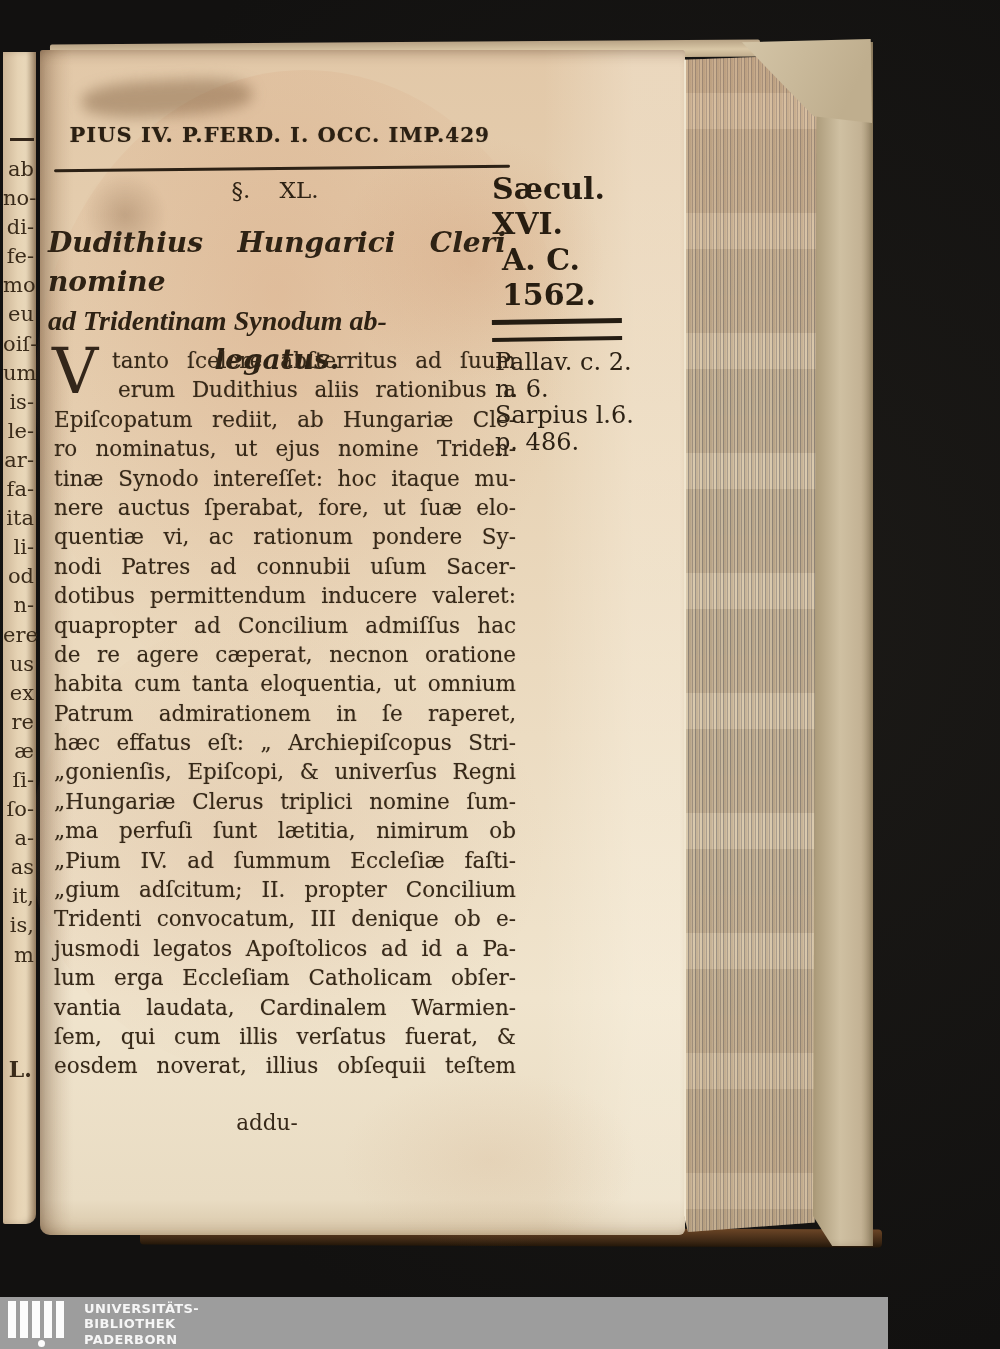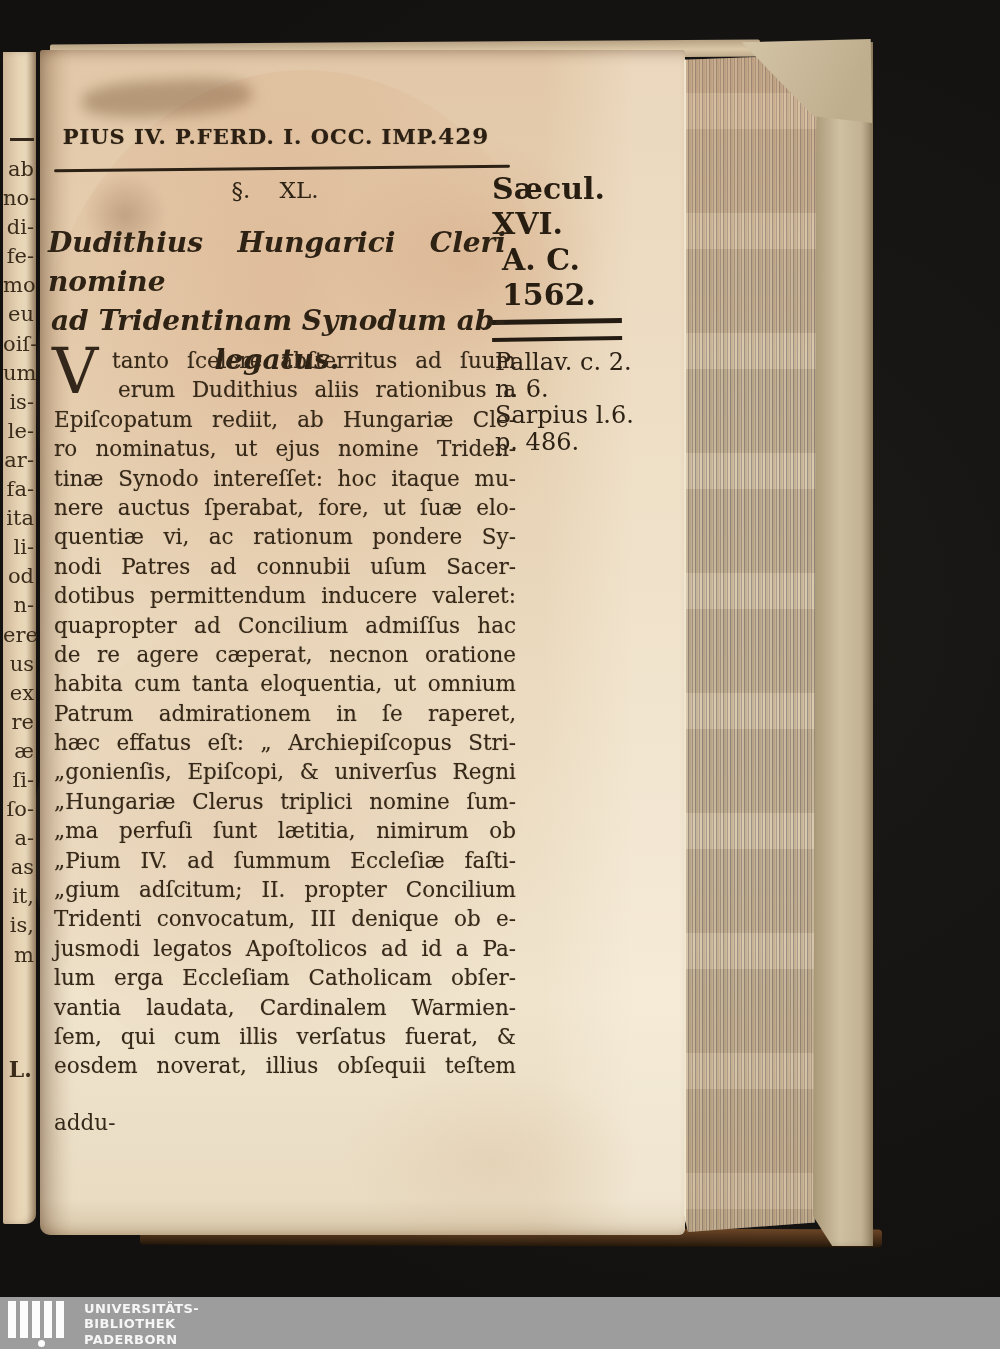--- a/index.html
+++ b/index.html
@@ -50,44 +50,44 @@
   .st3{left:290px;top:80px;width:280px;height:260px;border-radius:50%;
        background:radial-gradient(ellipse, rgba(205,145,105,.28), rgba(205,145,105,0) 68%);}
   .st4{left:-10px;top:560px;width:520px;height:470px;border-radius:50%;
        background:radial-gradient(ellipse at 40% 50%, rgba(200,150,112,.20), rgba(200,150,112,0) 70%);}
   .st5{left:40px;top:120px;width:90px;height:90px;border-radius:50%;
        background:radial-gradient(ellipse, rgba(110,75,45,.28), rgba(110,75,45,0) 65%);filter:blur(2px);}
   .st6{left:300px;top:1020px;width:300px;height:180px;border-radius:50%;
        background:radial-gradient(ellipse, rgba(200,155,115,.16), rgba(200,155,115,0) 70%);}
   
   .page-header{
-    position:absolute;left:22px;top:72px;width:428px;display:flex;justify-content:center;align-items:baseline;
+    position:absolute;left:22px;top:72px;width:428px;display:flex;justify-content:flex-end;align-items:baseline;
     font-weight:bold;font-size:21px;letter-spacing:1px;color:#2b2013;
     text-shadow:0 0 1px rgba(50,35,15,.5);
   }
-  .page-header .pagenum{font-size:23px;}
+  .page-header .pagenum{font-size:20px;}
   .header-rule{position:absolute;left:14px;top:117px;width:456px;height:3px;background:#2c2115;transform:rotate(-0.55deg);border-radius:2px;}
   
   .date-note{position:absolute;left:452px;top:121px;width:152px;font-weight:bold;font-size:30px;color:#271d11;}
   .date-note .dn2{padding-left:10px;margin-top:1px;}
   .double-rule{margin-top:7px;width:130px;height:13px;border-top:5px solid #241c12;border-bottom:4px solid #241c12;transform:rotate(-0.8deg);}
   
   .section-number{position:absolute;left:15px;top:127px;width:440px;text-align:center;font-size:23px;word-spacing:22px;color:#2e2214;}
   .title{position:absolute;left:8px;top:173px;width:458px;font-style:italic;font-weight:bold;font-size:28px;line-height:39px;color:#2e2214;}
   .title div:nth-child(1){text-align:justify;text-align-last:justify;}
-  .title div:nth-child(2){text-align:right;}
+  .title div:nth-child(2){text-align:left;font-family:Liberation Serif, serif;}
   .title div:nth-child(3){text-align:center;}
   
   .body-initial{position:absolute;left:12px;top:292px;font-size:64px;line-height:58px;color:#33261a;}
   .body-lines{position:absolute;left:14px;top:296px;width:462px;font-size:21.5px;color:#362818;
               text-shadow:0 0 1px rgba(55,40,20,.35);}
   .body-lines div{height:29.4px;line-height:29.4px;text-align:justify;text-align-last:justify;white-space:nowrap;}
   .body-lines div:nth-child(1){padding-left:58px;}
   .body-lines div:nth-child(2){padding-left:64px;}
-  .catchword{position:absolute;left:14px;top:1060px;width:426px;text-align:left;font-size:21.5px;color:#362818;}
+  .catchword{position:absolute;left:14px;top:1060px;width:426px;text-align:center;font-size:21.5px;color:#362818;}
   
   .margin-refs{position:absolute;left:455px;top:299px;width:182px;font-size:24px;color:#2c2114;}
   .margin-refs div{height:26.5px;line-height:26.5px;}
   
   .fore-edge{
     position:absolute;left:684px;top:55px;width:133px;height:1177px;z-index:2;
     background:
       linear-gradient(to bottom, rgba(205,150,110,.25), rgba(205,150,110,0) 30%, rgba(0,0,0,0) 70%, rgba(170,130,90,.18)),
       repeating-linear-gradient(to bottom, rgba(120,100,80,.14) 0 38px, rgba(255,252,240,.08) 38px 74px, rgba(100,88,72,.12) 74px 120px),
       repeating-linear-gradient(to right,#cdb99c 0 1px,#a39584 1px 2px,#d7c5a7 2px 4px,#92887c 4px 5px,#c3af91 5px 7px);
@@ -100,21 +100,21 @@
     background:linear-gradient(115deg,#d4c5a7,#bfae8e 80%);
     clip-path:polygon(0 4%,99% 0,100% 100%,55% 92%);
   }
   .cover-strip{
     position:absolute;left:813px;top:42px;width:60px;height:1204px;z-index:2;
     background:linear-gradient(to right,#a99877 0%,#cfc0a2 45%,#c3b294 80%,#a19070 100%);
     clip-path:polygon(10% 0,100% 0,100% 100%,32% 100%,0 97.5%,6% 5%);
     box-shadow:inset -4px 0 8px -3px rgba(60,45,25,.4);
   }
   
-  .stamp-bar{position:absolute;left:0;top:1297px;width:1000px;height:52px;background:#9d9d9d;z-index:4;}
+  .stamp-bar{position:absolute;left:0;top:1297px;width:888px;height:52px;background:#9d9d9d;z-index:4;}
   .logo{position:absolute;left:8px;top:4px;display:flex;gap:4px;}
   .logo span{display:block;width:8px;height:37px;background:#fcfcfc;}
   .logo-dot{position:absolute;left:38px;top:43px;width:7px;height:7px;border-radius:50%;background:#fcfcfc;}
   .stamp-text{
     position:absolute;left:84px;top:4px;color:#f6f6f6;
     font-family:"DejaVu Sans", sans-serif;font-size:13px;font-weight:bold;line-height:15.4px;letter-spacing:.4px;
   }
 </style>
 </head>
 <body>

